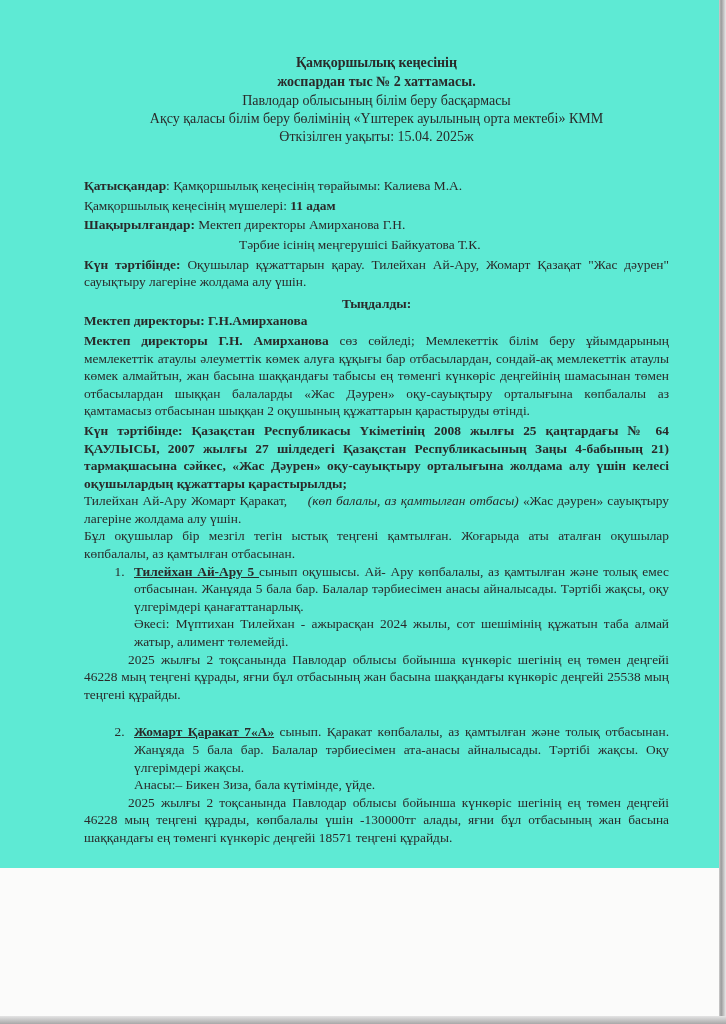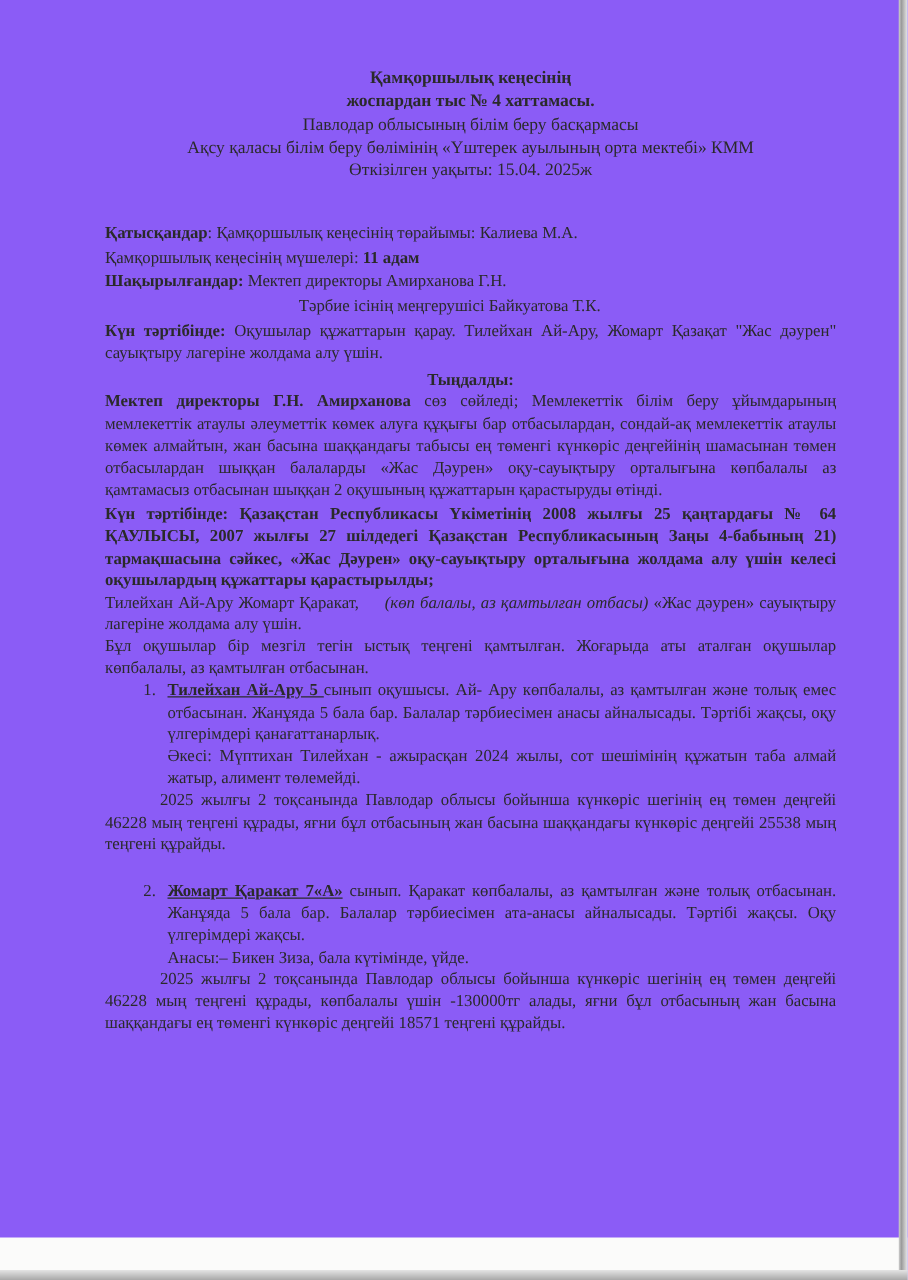--- a/index.html
+++ b/index.html
@@ -4,22 +4,22 @@
 <style>
   html, body { margin: 0; padding: 0; }
   body {
     width: 726px; height: 1024px; overflow: hidden;
     background: #fbfbfa;
     font-family: "Liberation Serif", "DejaVu Serif", serif;
     color: #2a2a2a;
     position: relative;
   }
   .page {
-    position: absolute; left: 0; top: 0; width: 726px; height: 990px;
-    background: #8b5cf6;
+    position: absolute; left: 0; top: 0; width: 726px; height: 868px;
+    background: #5eead4;
   }
   .right-edge {
     position: absolute; left: 719px; top: 0; width: 7px; height: 1024px;
     background: linear-gradient(to right, #cfcfcf, #9a9a9a 30%, #e8e8e8);
   }
   .bottom-edge {
     position: absolute; left: 0; top: 1016px; width: 726px; height: 8px;
     background: linear-gradient(to bottom, #e4e4e4, #a8a8a8);
   }
   .content {
@@ -43,40 +43,41 @@
   .para-indent { text-indent: 44px; }
   .spacer { height: 20px; }
 </style>
 </head>
 <body>
 
 <div class="page">
   <div class="content">
 
     <div class="center b title1">Қамқоршылық кеңесінің</div>
-    <div class="center b title2">жоспардан тыс № 4 хаттамасы.</div>
+    <div class="center b title2">жоспардан тыс № 2 хаттамасы.</div>
     <div class="center hdr-line">Павлодар облысының білім беру басқармасы</div>
     <div class="center hdr-line">Ақсу қаласы білім беру бөлімінің «Үштерек ауылының орта мектебі» КММ</div>
     <div class="center hdr-line">Өткізілген уақыты:  15.04. 2025ж</div>
 
     <div class="gap-top row">
       <span class="b">Қатысқандар</span><span>: Қамқоршылық кеңесінің төрайымы: Калиева М.А.</span>
     </div>
     <div class="row">
       <span>Қамқоршылық кеңесінің мүшелері: </span><span class="b">11 адам</span>
     </div>
     <div class="row">
       <span class="b">Шақырылғандар:</span><span> Мектеп директоры  Амирханова Г.Н.</span>
     </div>
     <div class="row invited-2">Тәрбие ісінің меңгерушісі Байкуатова Т.К.</div>
     <div class="row justify">
       <span class="b">Күн тәртібінде:</span><span> Оқушылар құжаттарын қарау.  Тилейхан Ай-Ару, Жомарт Қазақат   "Жас дәурен" сауықтыру лагеріне жолдама алу үшін.</span>
     </div>
 
     <div class="center b heard">Тыңдалды:</div>
+    <div class="b row">Мектеп директоры: Г.Н.Амирханова</div>
     <div class="justify row">
       <span class="b">Мектеп директоры Г.Н. Амирханова</span><span> сөз сөйледі; Мемлекеттік білім беру ұйымдарының мемлекеттік атаулы әлеуметтік көмек алуға құқығы бар отбасылардан, сондай-ақ мемлекеттік атаулы көмек алмайтын, жан басына шаққандағы табысы ең төменгі күнкөріс деңгейінің шамасынан төмен отбасылардан шыққан балаларды «Жас Дәурен» оқу-сауықтыру орталығына көпбалалы аз қамтамасыз отбасынан шыққан 2 оқушының құжаттарын қарастыруды өтінді.</span>
     </div>
 
     <div class="b justify">Күн тәртібінде: Қазақстан Республикасы Үкіметінің 2008 жылғы 25 қаңтардағы № 64 ҚАУЛЫСЫ, 2007 жылғы 27 шілдедегі Қазақстан Республикасының Заңы 4-бабының 21) тармақшасына сәйкес, «Жас Дәурен» оқу-сауықтыру орталығына жолдама алу үшін келесі оқушылардың құжаттары қарастырылды;</div>
     <div class="justify">
       <span>Тилейхан Ай-Ару Жомарт Қаракат,</span>&nbsp;&nbsp;&nbsp;&nbsp;&nbsp;<span class="it">(көп балалы, аз қамтылған отбасы)</span><span> «Жас дәурен» сауықтыру лагеріне жолдама алу үшін.</span>
     </div>
     <div class="justify">Бұл оқушылар  бір мезгіл тегін ыстық теңгені қамтылған. Жоғарыда аты аталған оқушылар көпбалалы, аз қамтылған отбасынан.</div>
 

